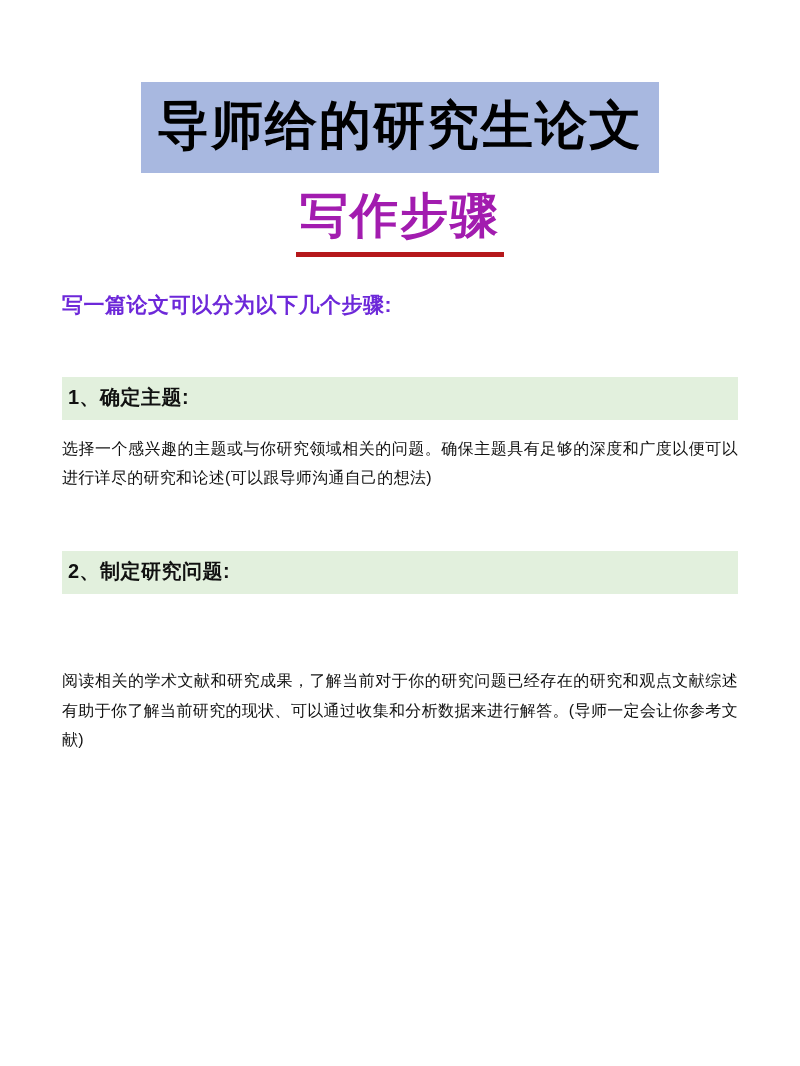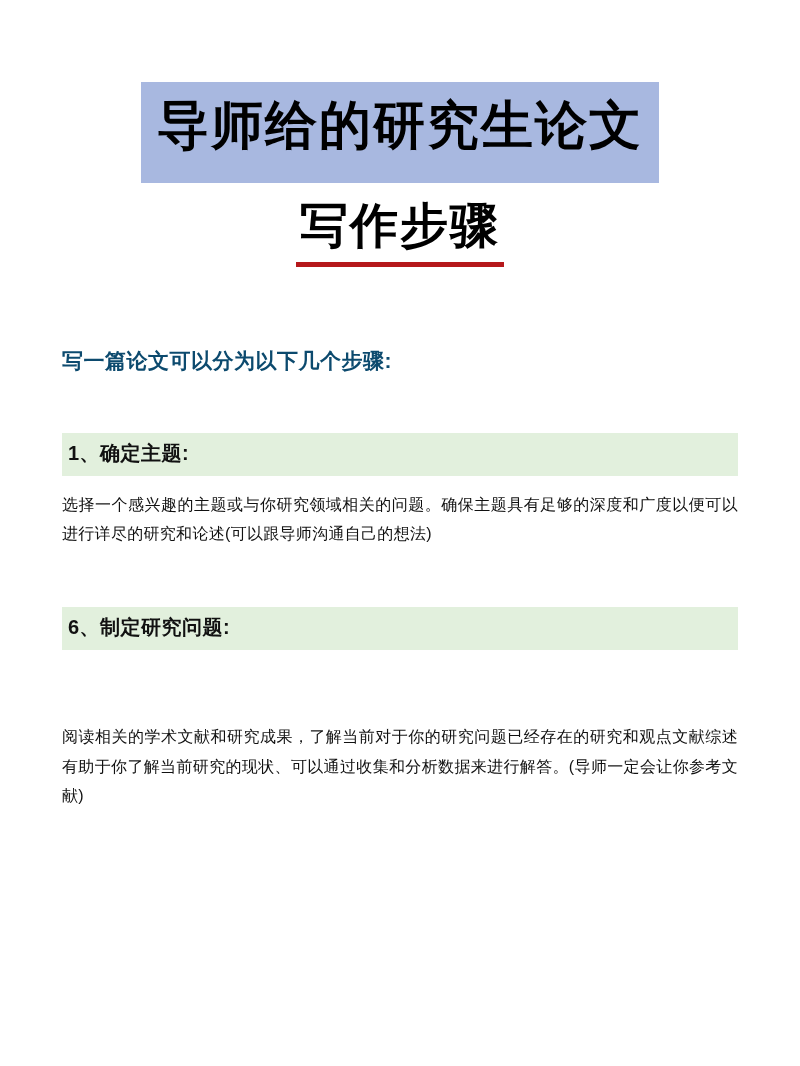--- a/index.html
+++ b/index.html
@@ -31,50 +31,50 @@
     flex-direction: column;
     align-items: center;
   }
   .title-line1 {
     background: #a8b8e0;
     color: #000000;
     font-size: 52px;
     font-weight: bold;
     letter-spacing: 2px;
     line-height: 1.45;
-    padding: 6px 16px 20px 16px;
+    padding: 6px 16px 10px 16px;
     white-space: nowrap;
   }
   .title-line2-box {
     margin-top: 12px;
     display: inline-block;
     text-align: center;
   }
   .title-line2 {
-    color: #000000;
+    color: #a21caf;
     font-size: 48px;
     font-weight: bold;
     letter-spacing: 2px;
     line-height: 1.3;
     white-space: nowrap;
     padding: 0 4px;
   }
   .title-underline {
     height: 5px;
     background: #b5181b;
     width: 100%;
     margin-top: 4px;
   }
 
   
   .lead {
-    margin-top: 80px;
+    margin-top: 34px;
     font-size: 21px;
     font-weight: bold;
-    color: #0c4a6e;
+    color: #6d28d9;
     letter-spacing: 0.5px;
   }
 
   
   .steps {
     margin-top: 34px;
     display: flex;
     flex-direction: column;
   }
   .step {
@@ -115,21 +115,21 @@
   <div class="lead">写一篇论文可以分为以下几个步骤:</div>
 
   <div class="steps">
 
     <div class="step">
       <span class="step-heading">1、确定主题:</span>
       <div class="step-body">选择一个感兴趣的主题或与你研究领域相关的问题。确保主题具有足够的深度和广度以便可以进行详尽的研究和论述(可以跟导师沟通自己的想法)</div>
     </div>
 
     <div class="step">
-      <span class="step-heading">6、制定研究问题:</span>
+      <span class="step-heading">2、制定研究问题:</span>
     </div>
 
     <div class="step">
       <div class="step-body">阅读相关的学术文献和研究成果，了解当前对于你的研究问题已经存在的研究和观点文献综述有助于你了解当前研究的现状、可以通过收集和分析数据来进行解答。(导师一定会让你参考文献)</div>
     </div>
 
   </div>
 
 </div>
 

